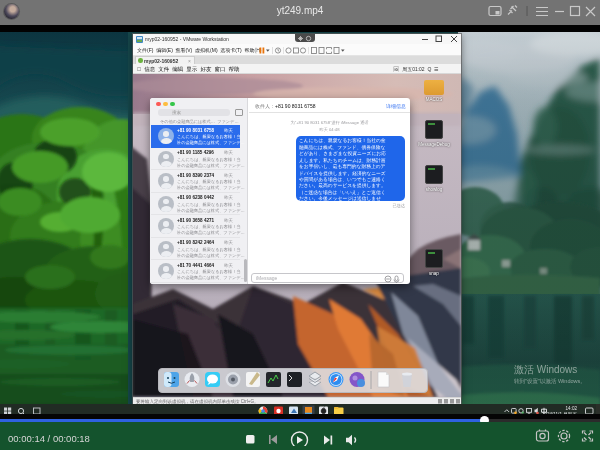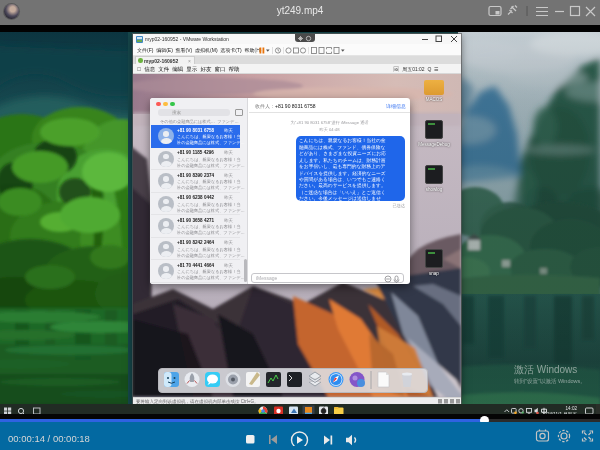--- a/index.html
+++ b/index.html
@@ -4,21 +4,21 @@
 html,body{width:600px;height:450px;overflow:hidden;background:#000}
 #stage{position:relative;width:600px;height:450px;font-family:"Liberation Sans",sans-serif}
 .abs{position:absolute}
 #titlebar{left:0;top:0;width:600px;height:25px;background:#737373}
 #blackstrip{left:0;top:25px;width:600px;height:7px;background:#020202}
 #video{left:0;top:32px;width:600px;height:382px;background:#123;overflow:hidden}
 #seek{left:0;top:419px;width:600px;height:3px;background:#2b2b2b}
 #blackstrip2{left:0;top:414px;width:600px;height:5px;background:#050505}
 #seekfill{left:0;top:0;width:485px;height:3px;background:#2f62e1}
 #seekdot{left:480px;top:-3px;width:9px;height:9px;border-radius:50%;background:#fff}
-#controls{left:0;top:422px;width:600px;height:28px;background:#0369a1}
+#controls{left:0;top:422px;width:600px;height:28px;background:#14532d}
 .icon{fill:none;stroke:#c9c9c9;stroke-width:1.2}
 .mrow{left:1px;width:89px;height:22.5px;border-bottom:.5px solid #e4e4e7}
 .mrow .av{position:absolute;left:7px;top:3px;width:16px;height:16px;border-radius:50%;background:#b9bec6;overflow:hidden}
 .mrow .av:before{content:"";position:absolute;left:5.2px;top:3px;width:5.6px;height:5.6px;border-radius:50%;background:#eceef2}
 .mrow .av:after{content:"";position:absolute;left:2.5px;top:10px;width:11px;height:8px;border-radius:50%;background:#eceef2}
 .mrow .ph{position:absolute;left:26px;top:2.5px;font-size:4.6px;font-weight:bold;color:#1a1a1a;white-space:nowrap}
 .mrow .dt{position:absolute;right:7px;top:2.5px;font-size:4.4px;color:#8a8a8e}
 .mrow .pv{position:absolute;left:26px;top:9px;font-size:4.2px;line-height:6px;color:#8a8a8e;white-space:nowrap}
 .mrow.sel{background:#2a6cec;border-bottom:none}
 .mrow.sel .av{background:#8fb2e8}

